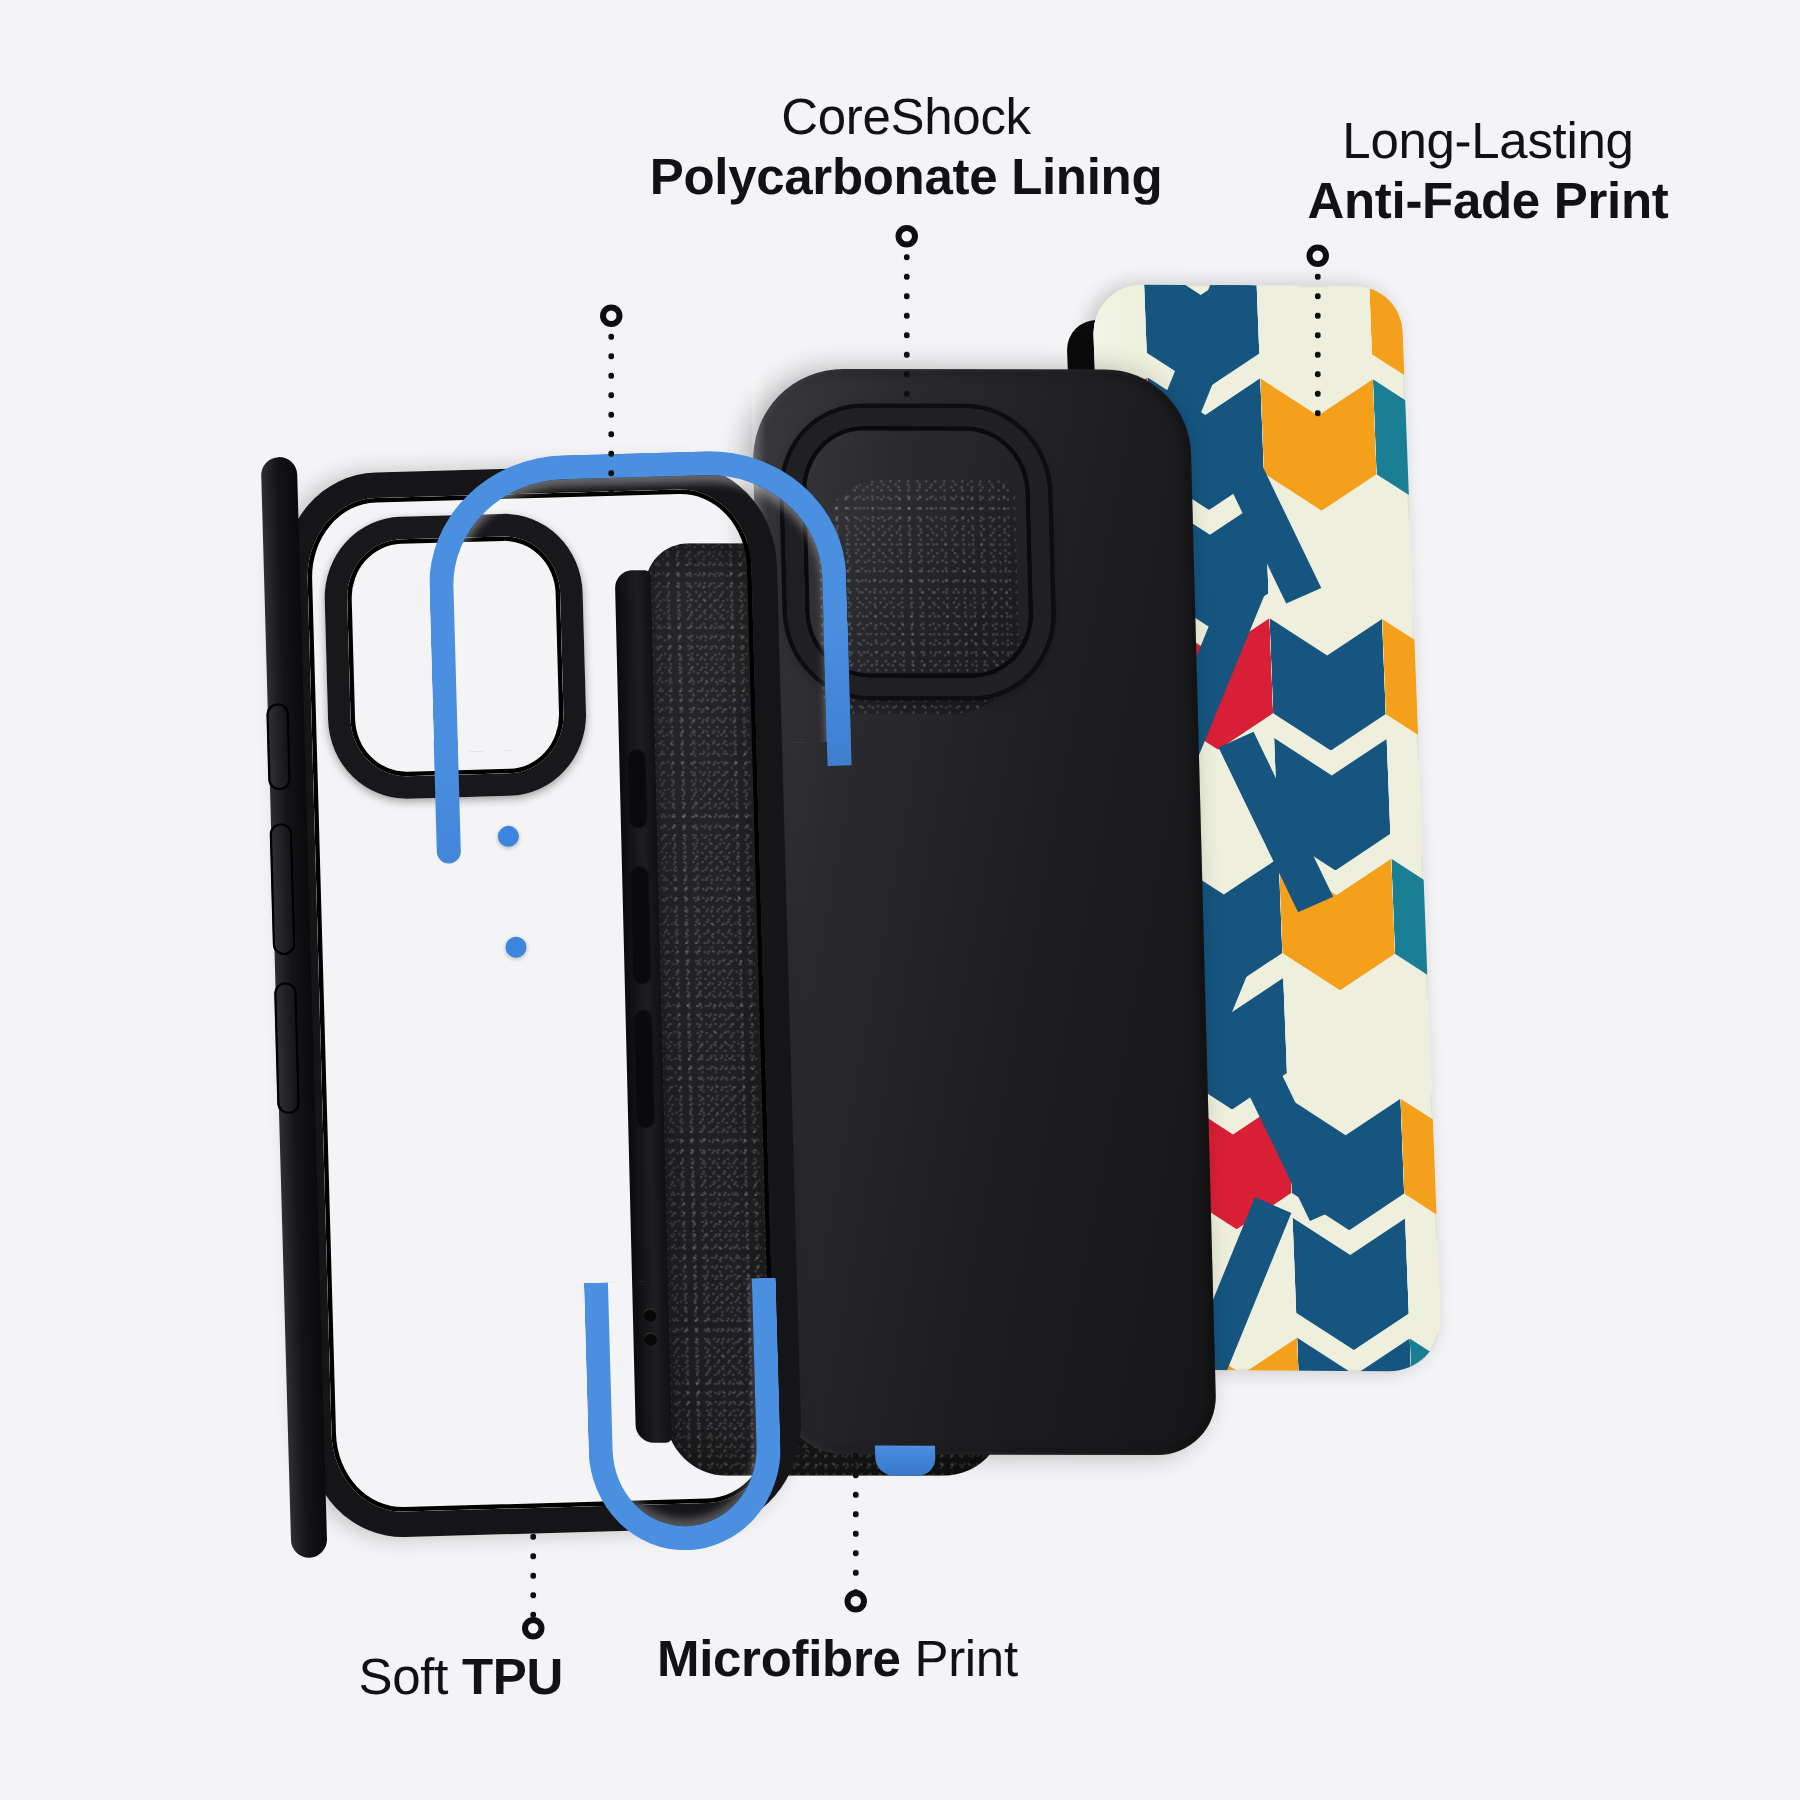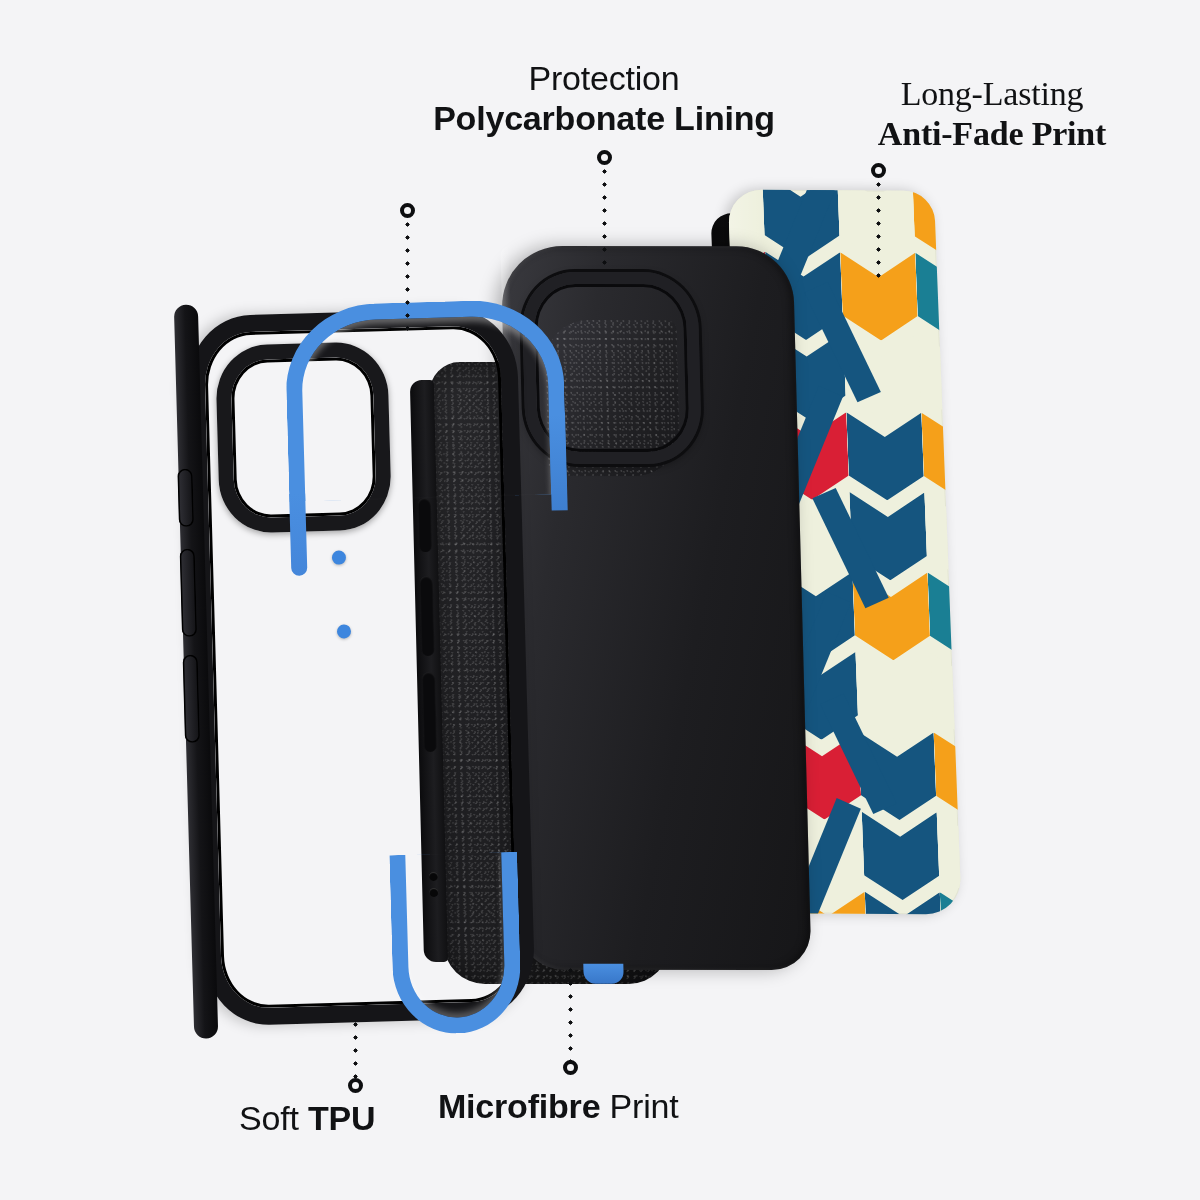--- a/index.html
+++ b/index.html
@@ -26,21 +26,21 @@
     letter-spacing:-0.2px;
     white-space:nowrap;
   }
   .callout .ln { display:block; font-size:34px; font-weight:400; }
   .callout .ln.b { font-weight:700; }
   .callout.one-line { font-size:34px; font-weight:400; }
   .callout.one-line b { font-weight:700; }
 
   .cl-coreshock   { left:150px;  top:104px;  text-align:center; width:290px; }
   .cl-polycarb    { left:424px;  top:58px;   text-align:center; width:360px; }
-  .cl-antifade    { left:862px;  top:74px;   text-align:center; width:260px;font-family:Liberation Serif, serif; }
+  .cl-antifade    { left:862px;  top:74px;   text-align:center; width:260px; }
   .cl-softtpu     { left:239px;  top:1098px; }
   .cl-microfibre  { left:438px;  top:1086px; }
 
   
   .leader {
     position:absolute;
     width:5px;
     background-image:radial-gradient(circle, #0d0e10 1.9px, rgba(0,0,0,0) 2.2px);
     background-size:5px 13px;
     background-repeat:repeat-y;
@@ -448,21 +448,21 @@
   <div class="leader ld-softtpu"></div>
   <div class="leader-ring rg-softtpu"></div>
 
   <div class="leader ld-microfibre"></div>
   <div class="leader-ring rg-microfibre"></div>
 
   <div class="callout cl-coreshock">
   </div>
 
   <div class="callout cl-polycarb">
-    <span class="ln">Protection</span>
+    <span class="ln">CoreShock</span>
     <span class="ln b">Polycarbonate Lining</span>
   </div>
 
   <div class="callout cl-antifade">
     <span class="ln">Long-Lasting</span>
     <span class="ln b">Anti-Fade Print</span>
   </div>
 
   <div class="callout one-line cl-softtpu">
     <span>Soft </span><b>TPU</b>

